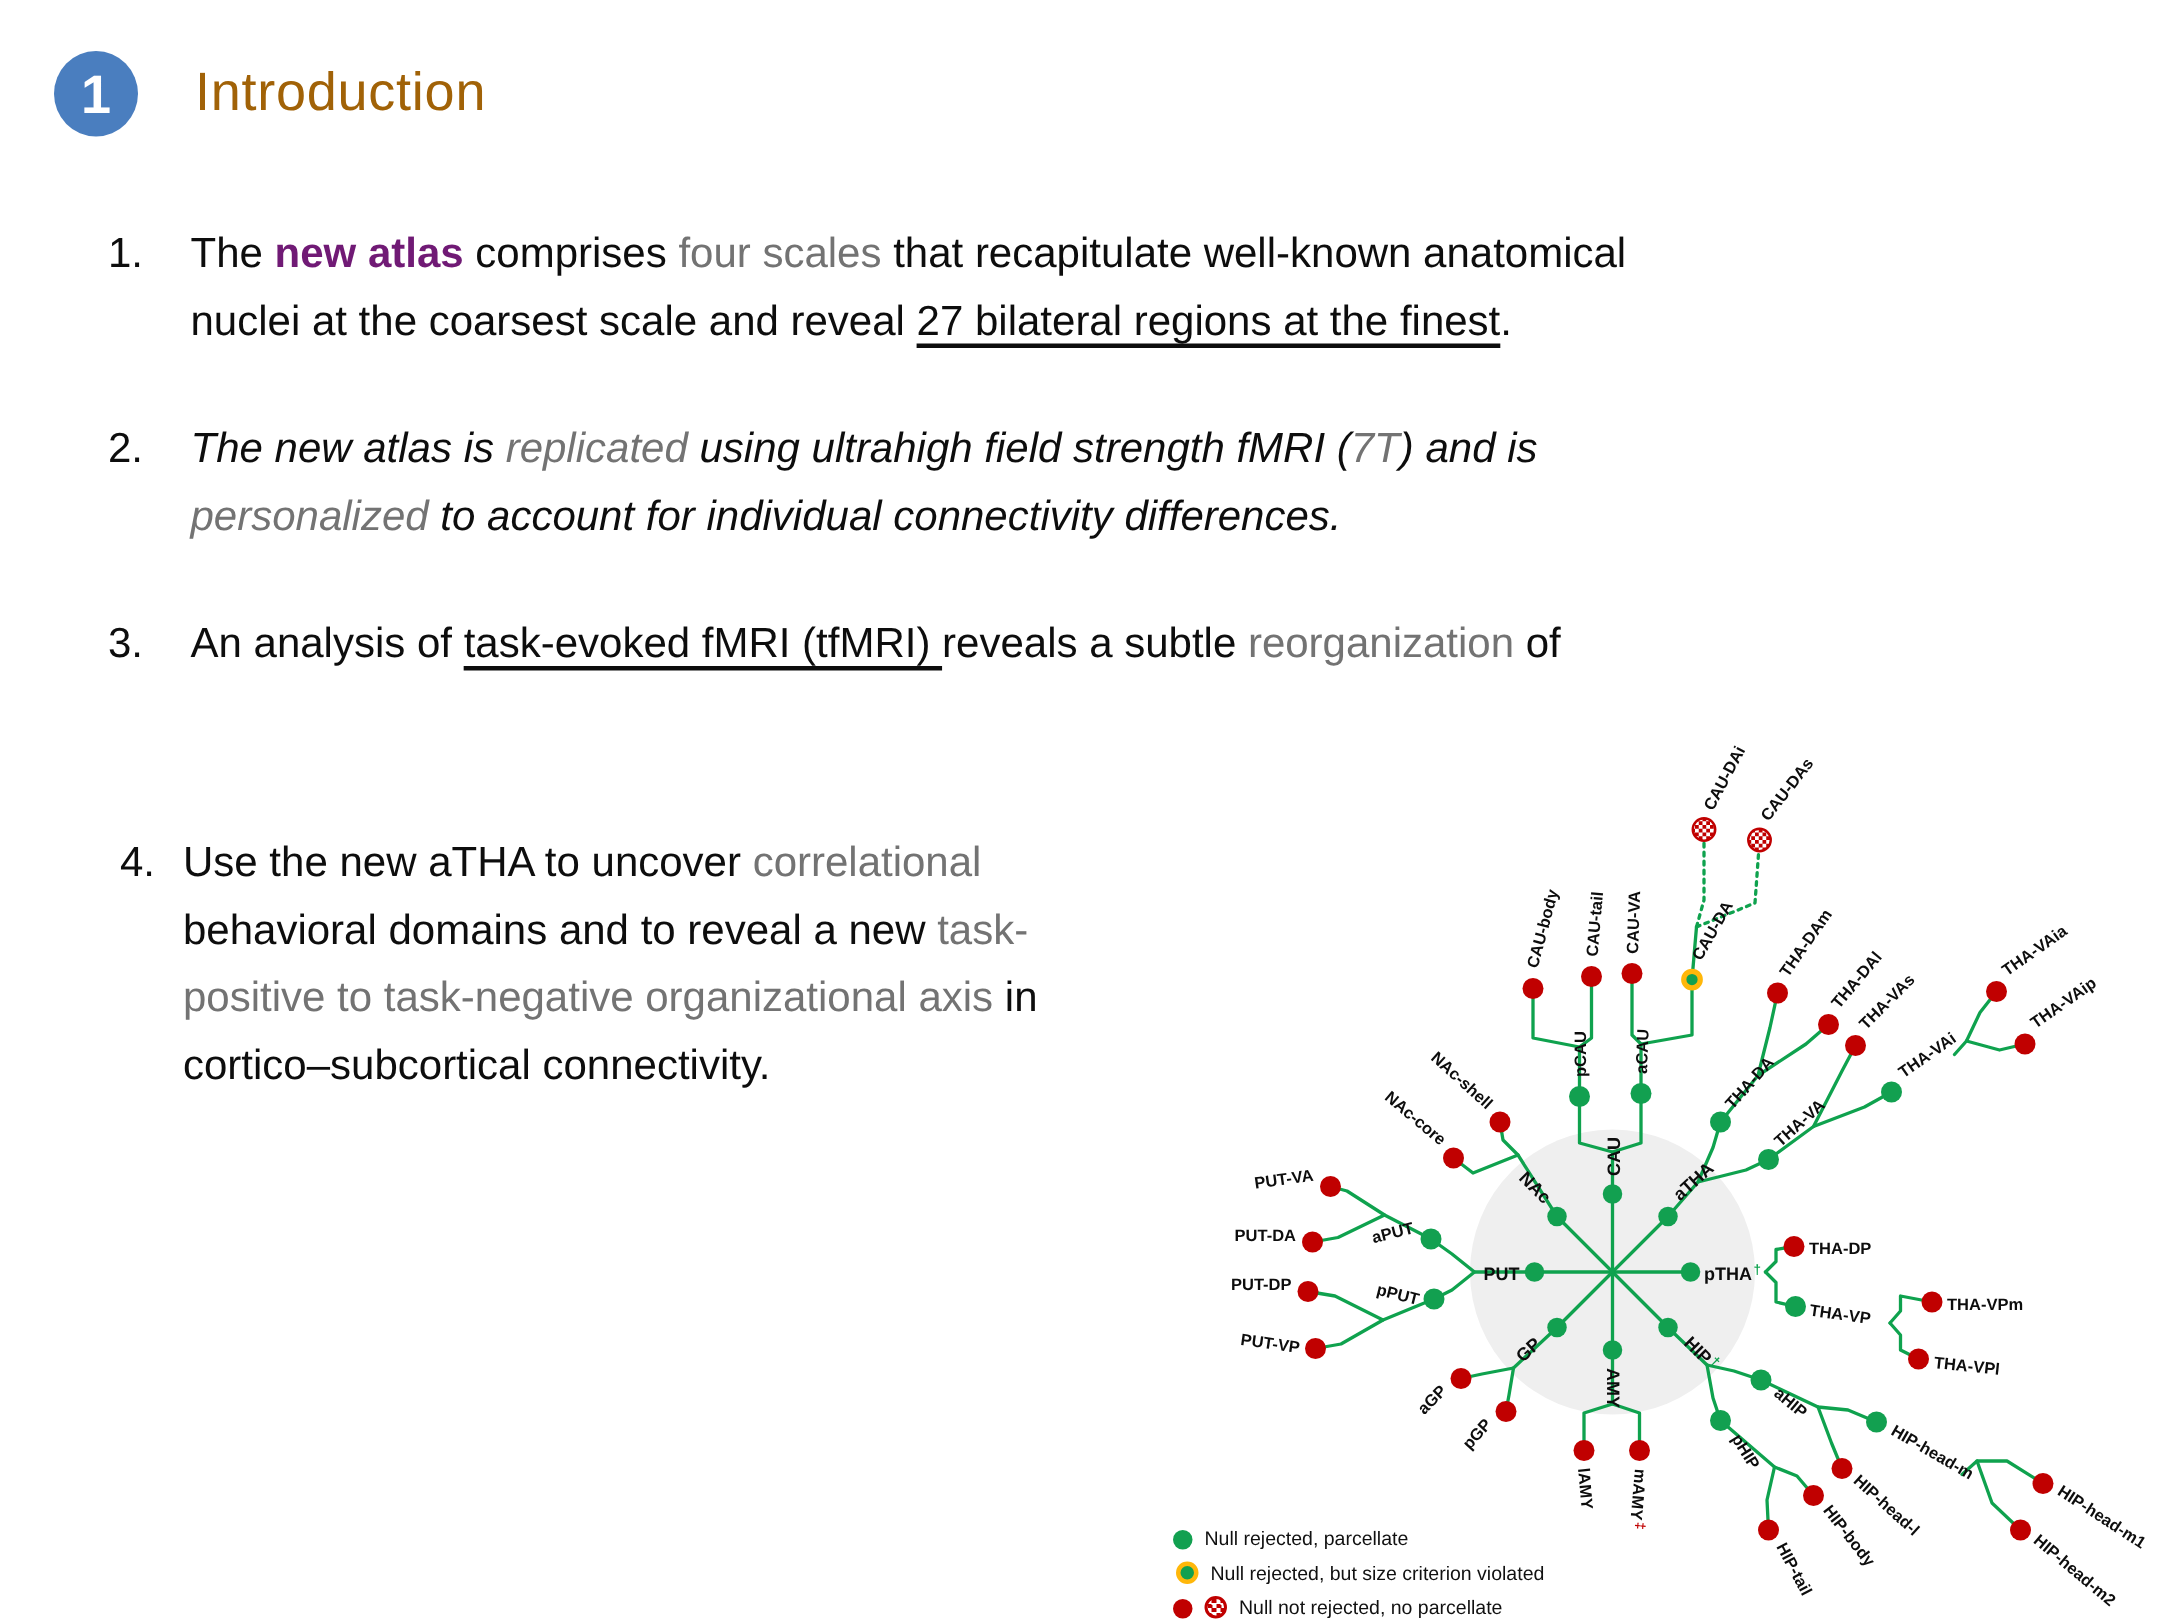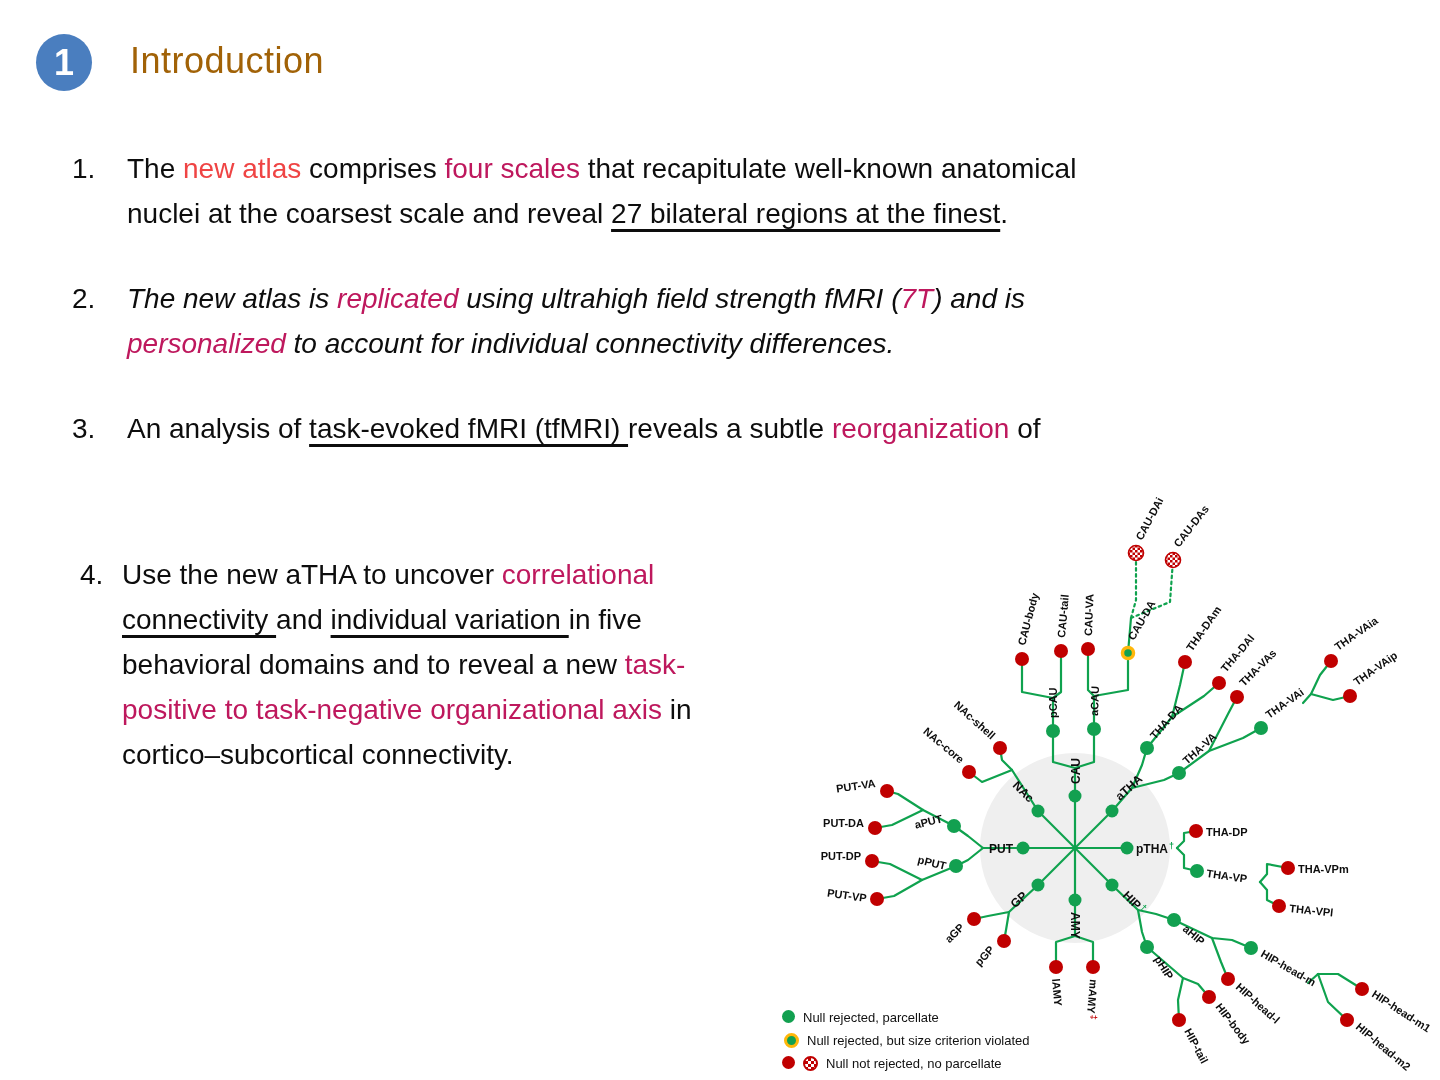--- a/index.html
+++ b/index.html
@@ -7,27 +7,27 @@
          font-family:"Liberation Sans",sans-serif;color:#0d0d0d;}
   
   #badge{position:absolute;left:36px;top:34px;width:56px;height:57px;border-radius:50%;
          background:#4a7ebf;color:#ffffff;font-size:36px;font-weight:bold;
          display:flex;align-items:center;justify-content:center;}
   #title{position:absolute;left:130px;top:40px;font-size:36px;color:#a16207;letter-spacing:0.5px;}
   
   .item{position:absolute;font-size:28px;line-height:45px;}
   .item .num{position:absolute;}
   .item .lines{position:absolute;white-space:nowrap;}
-  .seg-r{color:#be185d;}
-  .seg-br{color:#ef4444;font-weight:normal;}
+  .seg-r{color:#737373;}
+  .seg-br{color:#701a75;font-weight:bold;}
   .seg-u{text-decoration:underline;text-decoration-thickness:2.5px;text-underline-offset:6px;}
   
   #diagram{position:absolute;left:780px;top:470px;width:660px;height:610px;}
   #legend{position:absolute;left:2px;top:540px;font-size:13px;color:#111;}
-  .lrow{display:flex;align-items:flex-start;height:23px;}
+  .lrow{display:flex;align-items:flex-end;height:23px;}
   .dot{display:inline-block;width:13px;height:13px;border-radius:50%;margin-right:8px;flex:none;}
   .dot.green{background:#12a050;}
   .dot.ring{background:#12a050;border:3.5px solid #ffb70a;width:9px;height:9px;margin-left:2px;}
   .dot.red{background:#c00000;}
   .dot.chk{background:repeating-conic-gradient(#c00000 0% 25%, #ffffff 0% 50%) 0 0/6px 6px;
            border:2px solid #c00000;width:11px;height:11px;margin-left:6px;}
   svg text{font-family:"Liberation Sans",sans-serif;}
 </style>
 </head>
 <body>
@@ -55,21 +55,20 @@
       <div class="item" style="top: 406px; left: 0px;">
         <span class="num" style="left: 72px;">3.</span>
         <div class="lines" style="left: 127px;">
           <div><span>An analysis of </span><span class="seg-u">task-evoked fMRI (tfMRI) </span><span>reveals a subtle </span><span class="seg-r">reorganization</span><span> of</span></div>
         </div>
       </div>
       <div class="item" style="top: 552px; left: 0px;">
         <span class="num" style="left: 80px;">4.</span>
         <div class="lines" style="left: 122px;">
           <div><span>Use the new aTHA to uncover </span><span class="seg-r">correlational</span></div>
-          <div><span class="seg-u">connectivity </span><span>and </span><span class="seg-u">individual variation </span><span>in five</span></div>
           <div><span>behavioral domains and to reveal a new </span><span class="seg-r">task-</span></div>
           <div><span class="seg-r">positive to task-negative organizational axis</span><span> in</span></div>
           <div><span>cortico–subcortical connectivity.</span></div>
         </div>
       </div>
     </div>
   <div id="diagram">
     <svg id="tree" width="660" height="610" viewBox="0 0 660 610">
         <defs>
           <pattern id="chk" width="5" height="5" patternUnits="userSpaceOnUse">

